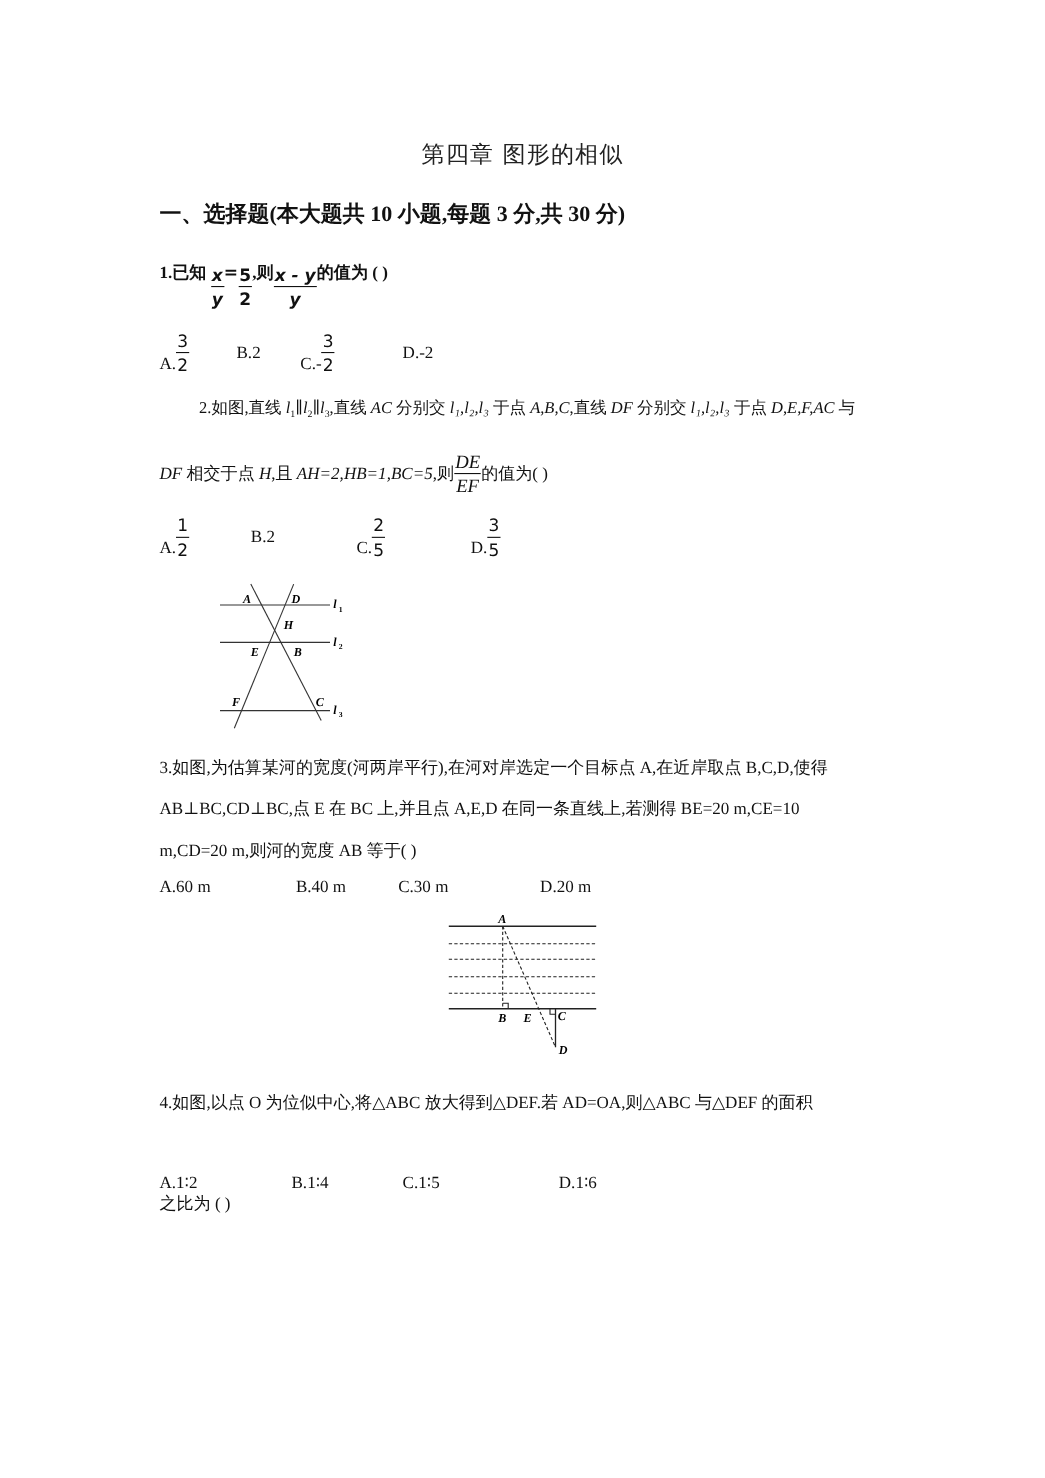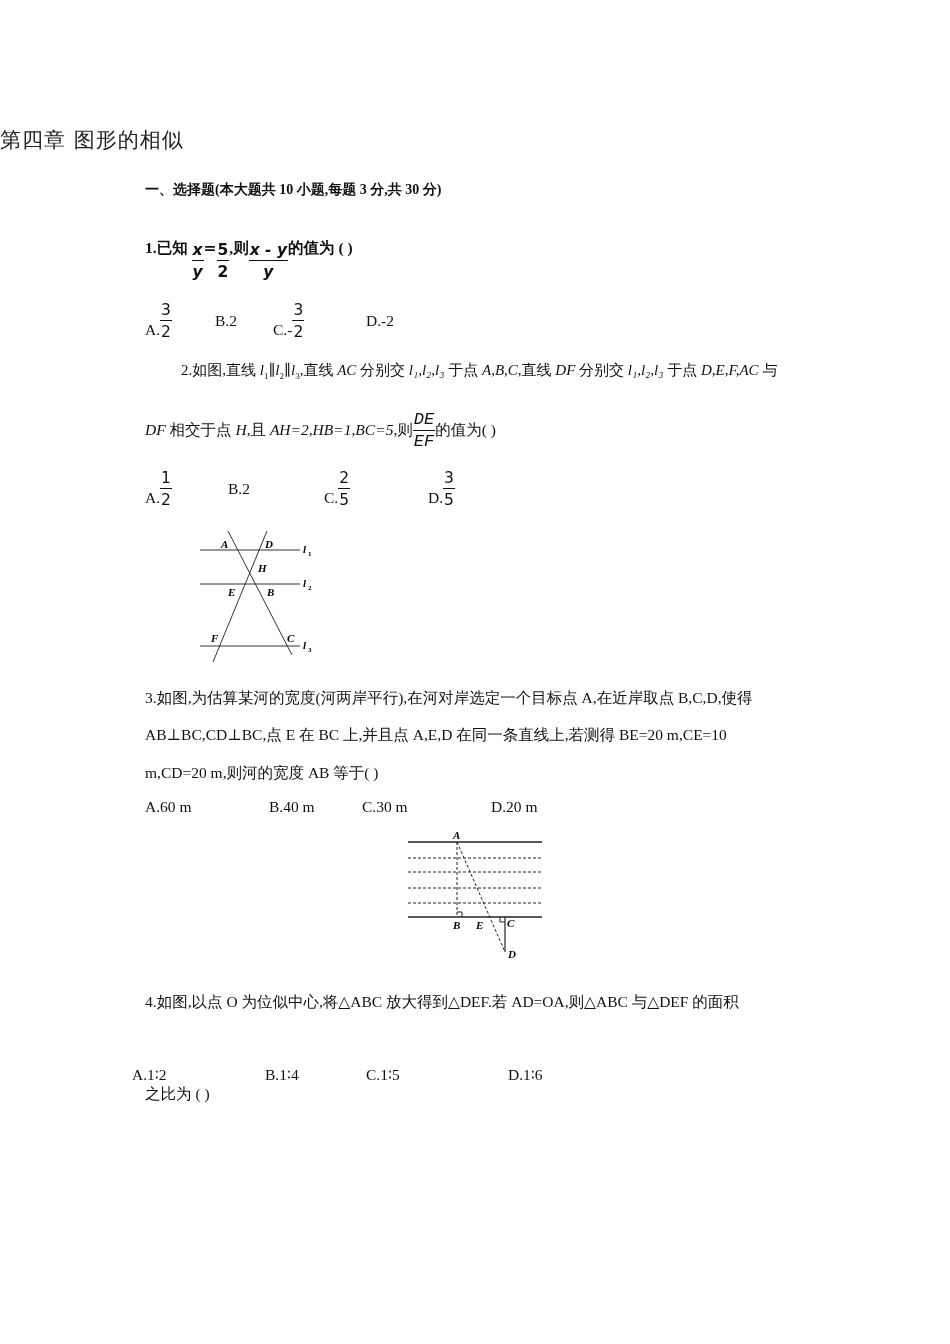--- a/index.html
+++ b/index.html
@@ -1,21 +1,21 @@
 <!DOCTYPE html>
 <html><head>
 <meta charset="utf-8">
 <style>
   html, body { margin: 0; padding: 0; background: #ffffff; }
   body { width: 950px; height: 1344px; position: relative; overflow: hidden;
          font-family: "Liberation Serif", "DejaVu Serif", serif; color: #111; }
   .abs { position: absolute; }
-  .title { left: 0; width: 950px; top: 126px; font-size: 21px;
+  .title { left: 0; width: 950px; top: 126px; text-align: center; font-size: 21px;
            font-family: "DejaVu Sans", "Liberation Sans", sans-serif; letter-spacing: 1px; color: #222; }
-  .section { left: 145px; top: 181px; font-size: 14px; font-weight: bold; }
+  .section { left: 145px; top: 181px; font-size: 20px; font-weight: bold; }
   .line { left: 145px; font-size: 15.5px; white-space: nowrap; }
   .it { font-style: italic; }
   .frac { display: inline-block; vertical-align: middle; text-align: center; position: relative;
           font-family: "DejaVu Sans", "Liberation Sans", sans-serif; }
   .frac .num { display: block; border-bottom: 1px solid #111; padding: 0 1px; line-height: 20px; }
   .frac .den { display: block; line-height: 22px; }
   .mathsans { font-family: "DejaVu Sans", "Liberation Sans", sans-serif; }
   sub { font-size: 9px; }
   .opt { position: absolute; font-size: 15.5px; white-space: nowrap; }
   svg text { font-family: "Liberation Serif", serif; font-style: italic; font-weight: bold; font-size: 11px; }
@@ -47,21 +47,21 @@
 <div class="opt" style="left:273px; top:302px;">
   <span style="position:relative;top:8px;">C.-</span><span class="frac" style="top:-2px;"><span class="num">3</span><span class="den">2</span></span>
 </div>
 <div class="opt" style="left:366px; top:312px;">D.-2</div>
 
 <div class="abs line" style="top:361px; font-size:15px;margin-left:36px;">
   <span>2.如图,直线 </span><span class="it">l</span><sub>1</sub><span class="it">∥</span><span class="it">l</span><sub>2</sub><span class="it">∥</span><span class="it">l</span><sub>3</sub><span>,直线 </span><span class="it">AC</span><span> 分别交 </span><span class="it">l₁,l₂,l₃</span><span> 于点 </span><span class="it">A,B,C</span><span>,直线 </span><span class="it">DF</span><span> 分别交 </span><span class="it">l₁,l₂,l₃</span><span> 于点 </span><span class="it">D,E,F,AC</span><span> 与</span>
 </div>
 
 <div class="abs line" style="top:410px;">
-  <span class="it">DF</span><span> 相交于点 </span><span class="it">H</span><span>,且 </span><span class="it">AH=2,HB=1,BC=5</span><span>,则</span><span class="frac" style="font-family:Liberation Mono, monospace; font-size:17px;"><span class="num it">DE</span><span class="den it">EF</span></span><span>的值为(        )</span>
+  <span class="it">DF</span><span> 相交于点 </span><span class="it">H</span><span>,且 </span><span class="it">AH=2,HB=1,BC=5</span><span>,则</span><span class="frac" style="font-family:Liberation Serif, serif; font-size:17px;"><span class="num it">DE</span><span class="den it">EF</span></span><span>的值为(        )</span>
 </div>
 
 <div class="opt" style="left:145px; top:470px;">
   <span style="position:relative;top:8px;">A.</span><span class="frac" style="top:-2px;"><span class="num">1</span><span class="den">2</span></span>
 </div>
 <div class="opt" style="left:228px; top:480px;">B.2</div>
 <div class="opt" style="left:324px; top:470px;">
   <span style="position:relative;top:8px;">C.</span><span class="frac" style="top:-2px;"><span class="num">2</span><span class="den">5</span></span>
 </div>
 <div class="opt" style="left:428px; top:470px;">
@@ -117,16 +117,16 @@
   <text x="53" y="14">A</text>
   <text x="53" y="104">B</text>
   <text x="76" y="104">E</text>
   <text x="107" y="102">C</text>
   <text x="108" y="133">D</text>
 </svg>
 
 <div class="abs line" style="top:992px;">4.如图,以点 O 为位似中心,将△ABC 放大得到△DEF.若 AD=OA,则△ABC 与△DEF 的面积</div>
 <div class="abs line" style="top:1084px;">之比为  (        )</div>
 
-<div class="opt" style="left:132px; top:1066px;">A.1∶2</div>
+<div class="opt" style="left:145px; top:1066px;">A.1∶2</div>
 <div class="opt" style="left:265px; top:1066px;">B.1∶4</div>
 <div class="opt" style="left:366px; top:1066px;">C.1∶5</div>
 <div class="opt" style="left:508px; top:1066px;">D.1∶6</div>
 
 </body></html>

